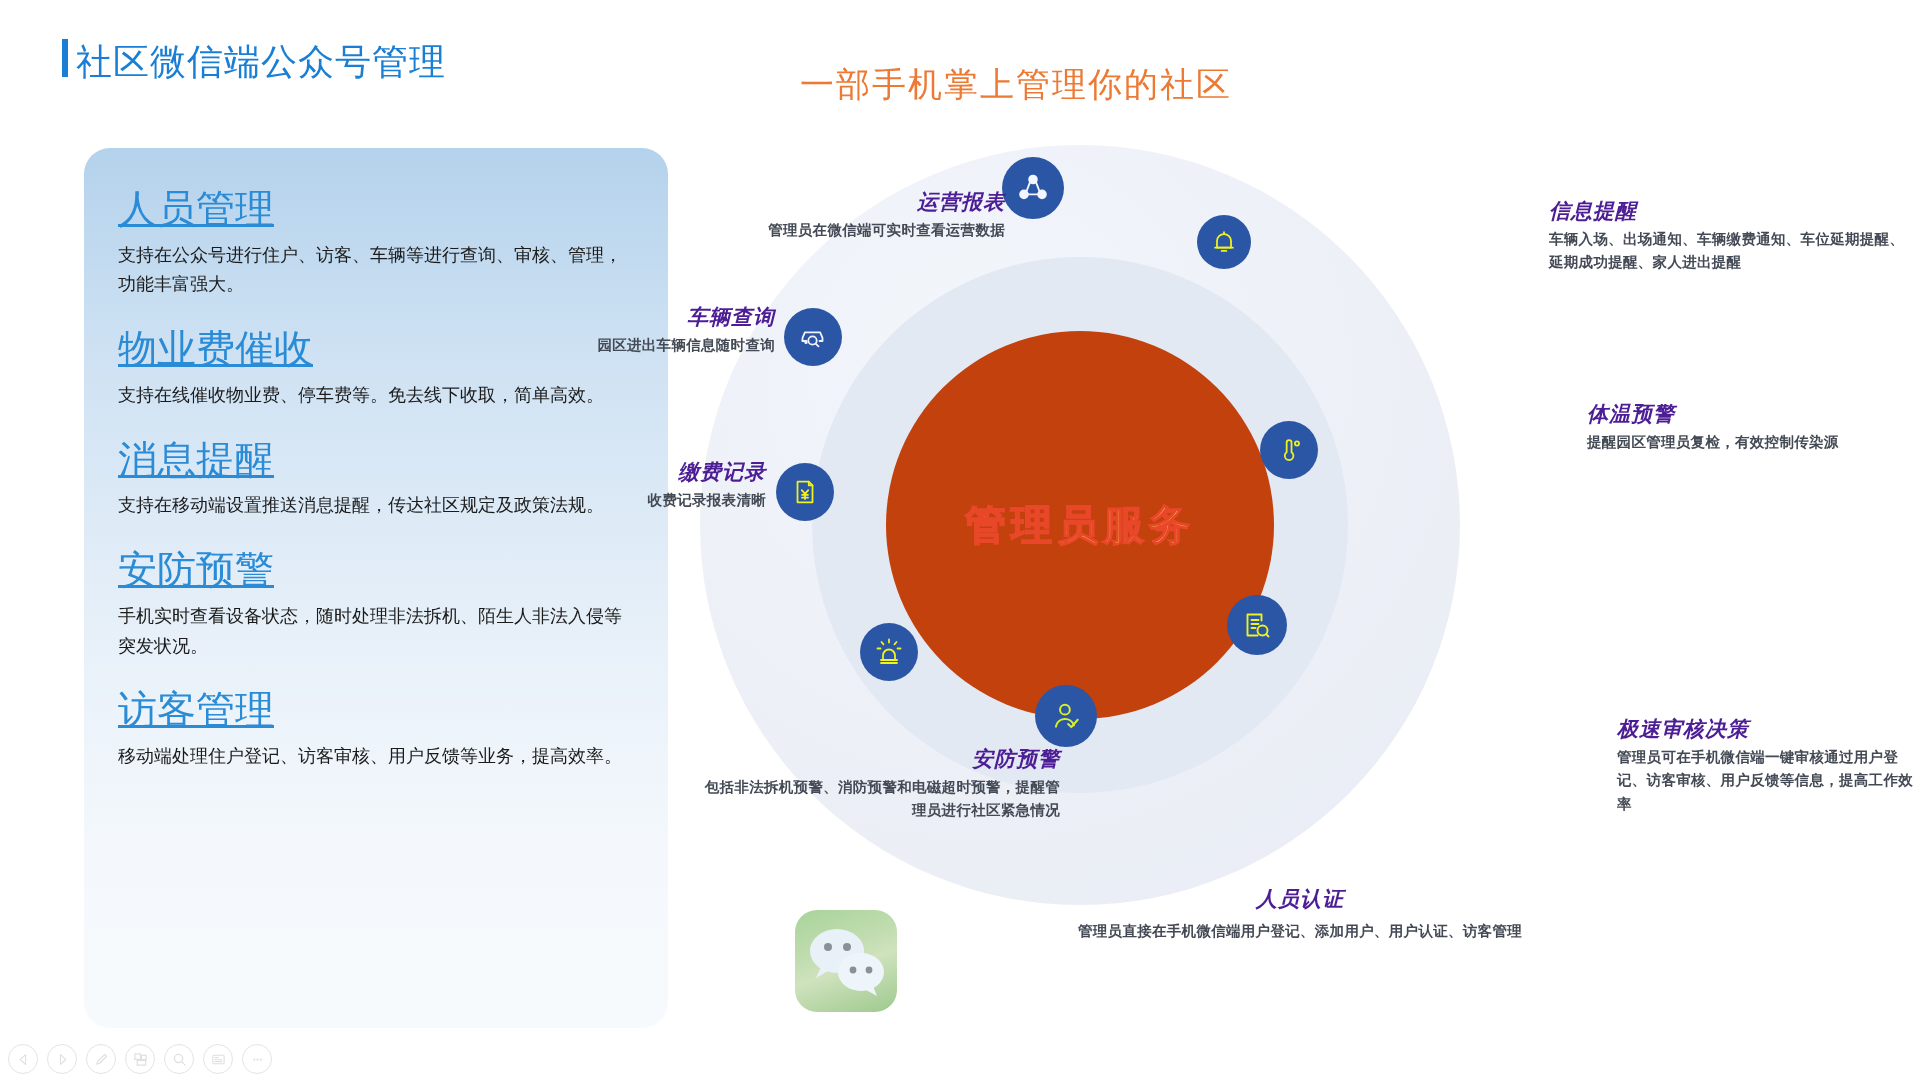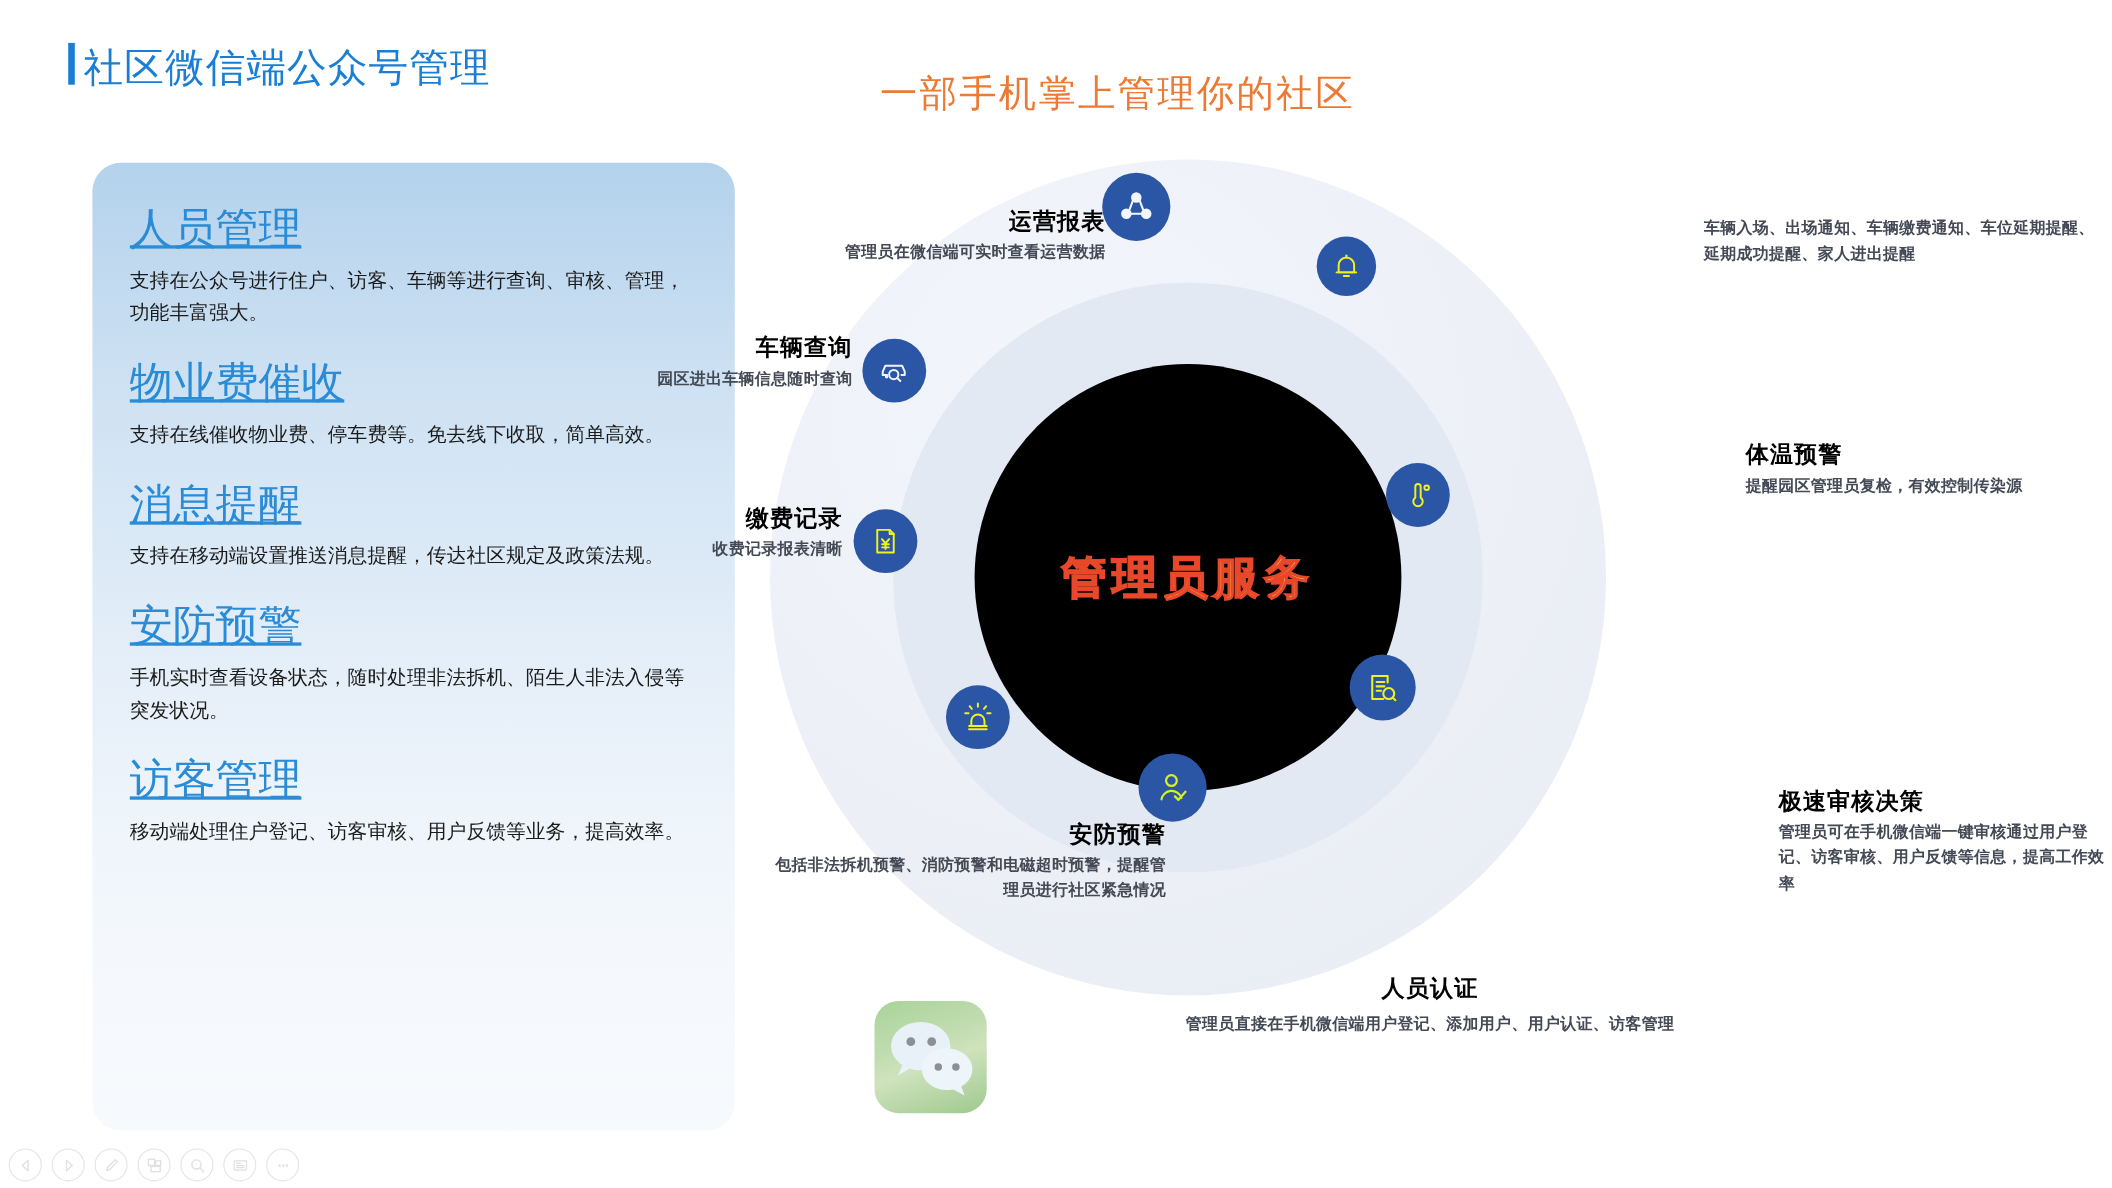--- a/index.html
+++ b/index.html
@@ -53,43 +53,43 @@
     background: radial-gradient(circle at 38% 30%, #f3f6fb 0%, #eceff6 60%, #e8ecf4 100%);
   }
   .ring-mid {
     position: absolute; left: 112px; top: 112px; width: 536px; height: 536px;
     border-radius: 50%;
     background: #e3e9f3;
   }
   .core {
     position: absolute; left: 186px; top: 186px; width: 388px; height: 388px;
     border-radius: 50%;
-    background: #000000;
+    background: #c2410c;
     display: flex; align-items: center; justify-content: center;
   }
   .core-label {
     font-size: 41px; font-weight: 700; letter-spacing: 5px;
     color: #ffd451;
     -webkit-text-stroke: 1.5px #e8472a;
     text-shadow: 0 0 1px #e8472a;
   }
 
   
   .badge {
     position: absolute; border-radius: 50%;
     background: #2b55a5;
     display: flex; align-items: center; justify-content: center;
   }
   .badge svg { display:block; }
 
   
   .lbl { position: absolute; }
   .lbl .t {
-    font-size: 21px; font-weight: 700; color: #000000;
-    letter-spacing: 1px; line-height: 1.3; margin-bottom: 4px;
+    font-size: 21px; font-weight: 700; color: #4c1d95;
+    letter-spacing: 1px; line-height: 1.3; margin-bottom: 4px; font-style: italic;
   }
   .lbl .d {
     font-size: 14.5px; font-weight: 700; color: #444a55;
     line-height: 1.6; letter-spacing: .3px;
   }
   .lbl.right-al { text-align: right; }
 
   
   .wechat {
     position: absolute; left: 795px; top: 910px;
@@ -218,20 +218,21 @@
       </svg>
     </div>
   </div>
 
   <div class="lbl right-al" style="left:755px; top:188px; width:250px;">
     <div class="t">运营报表</div>
     <div class="d" style="white-space:nowrap;">管理员在微信端可实时查看运营数据</div>
   </div>
 
   <div class="lbl" style="left:1549px; top:197px; width:360px;">
+    <div class="t">信息提醒</div>
     <div class="d">车辆入场、出场通知、车辆缴费通知、车位延期提醒、延期成功提醒、家人进出提醒</div>
   </div>
 
   <div class="lbl right-al" style="left:585px; top:303px; width:190px;">
     <div class="t">车辆查询</div>
     <div class="d" style="white-space:nowrap;">园区进出车辆信息随时查询</div>
   </div>
 
   <div class="lbl" style="left:1587px; top:400px; width:340px;">
     <div class="t">体温预警</div>

